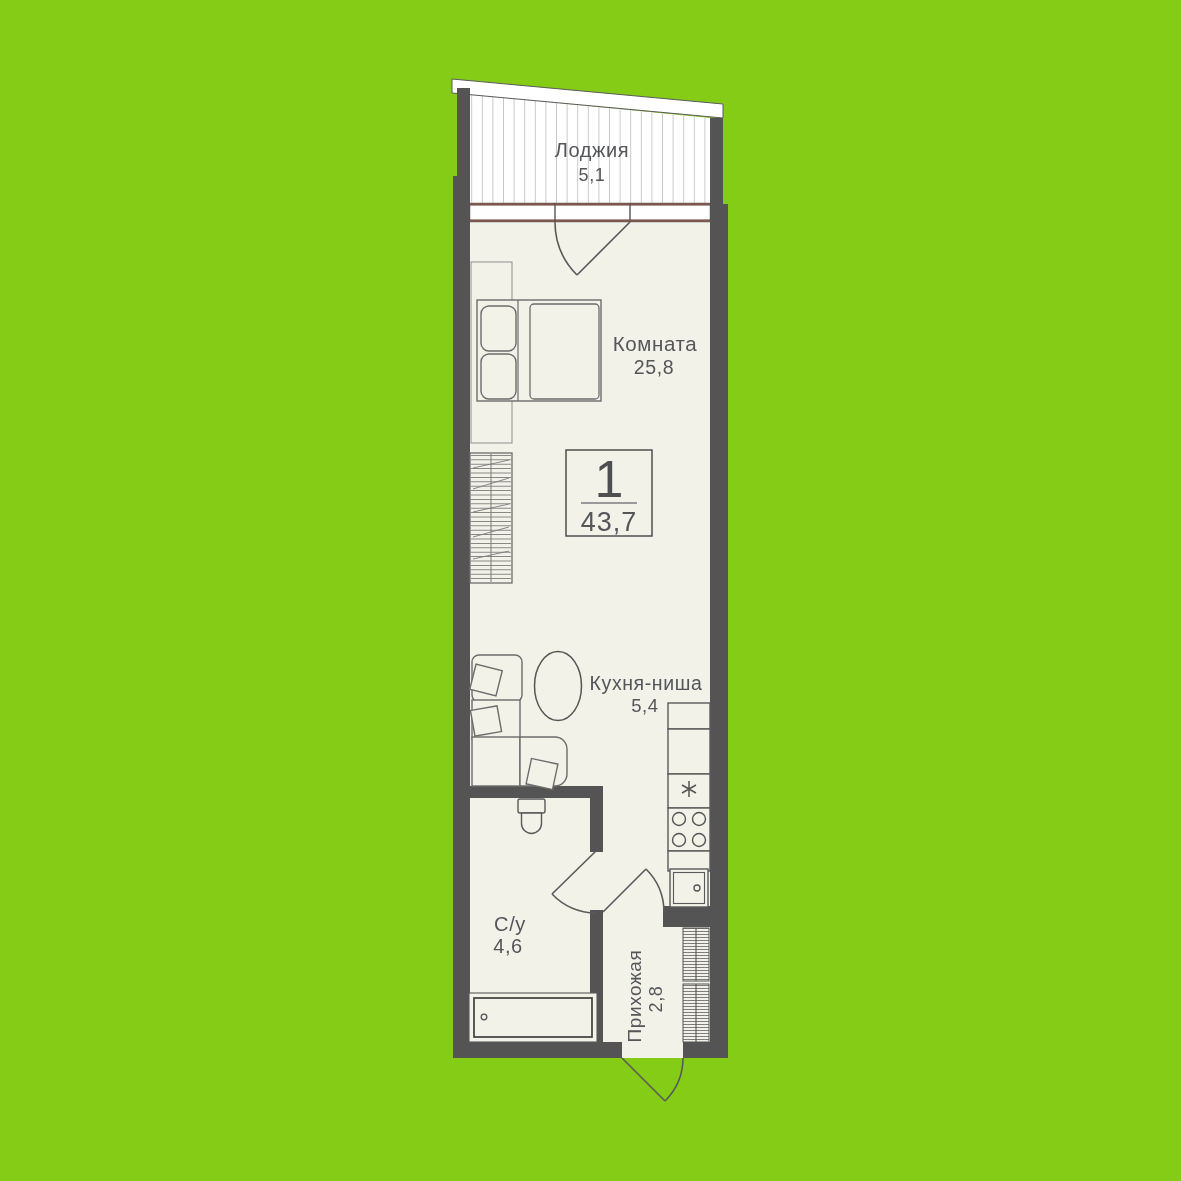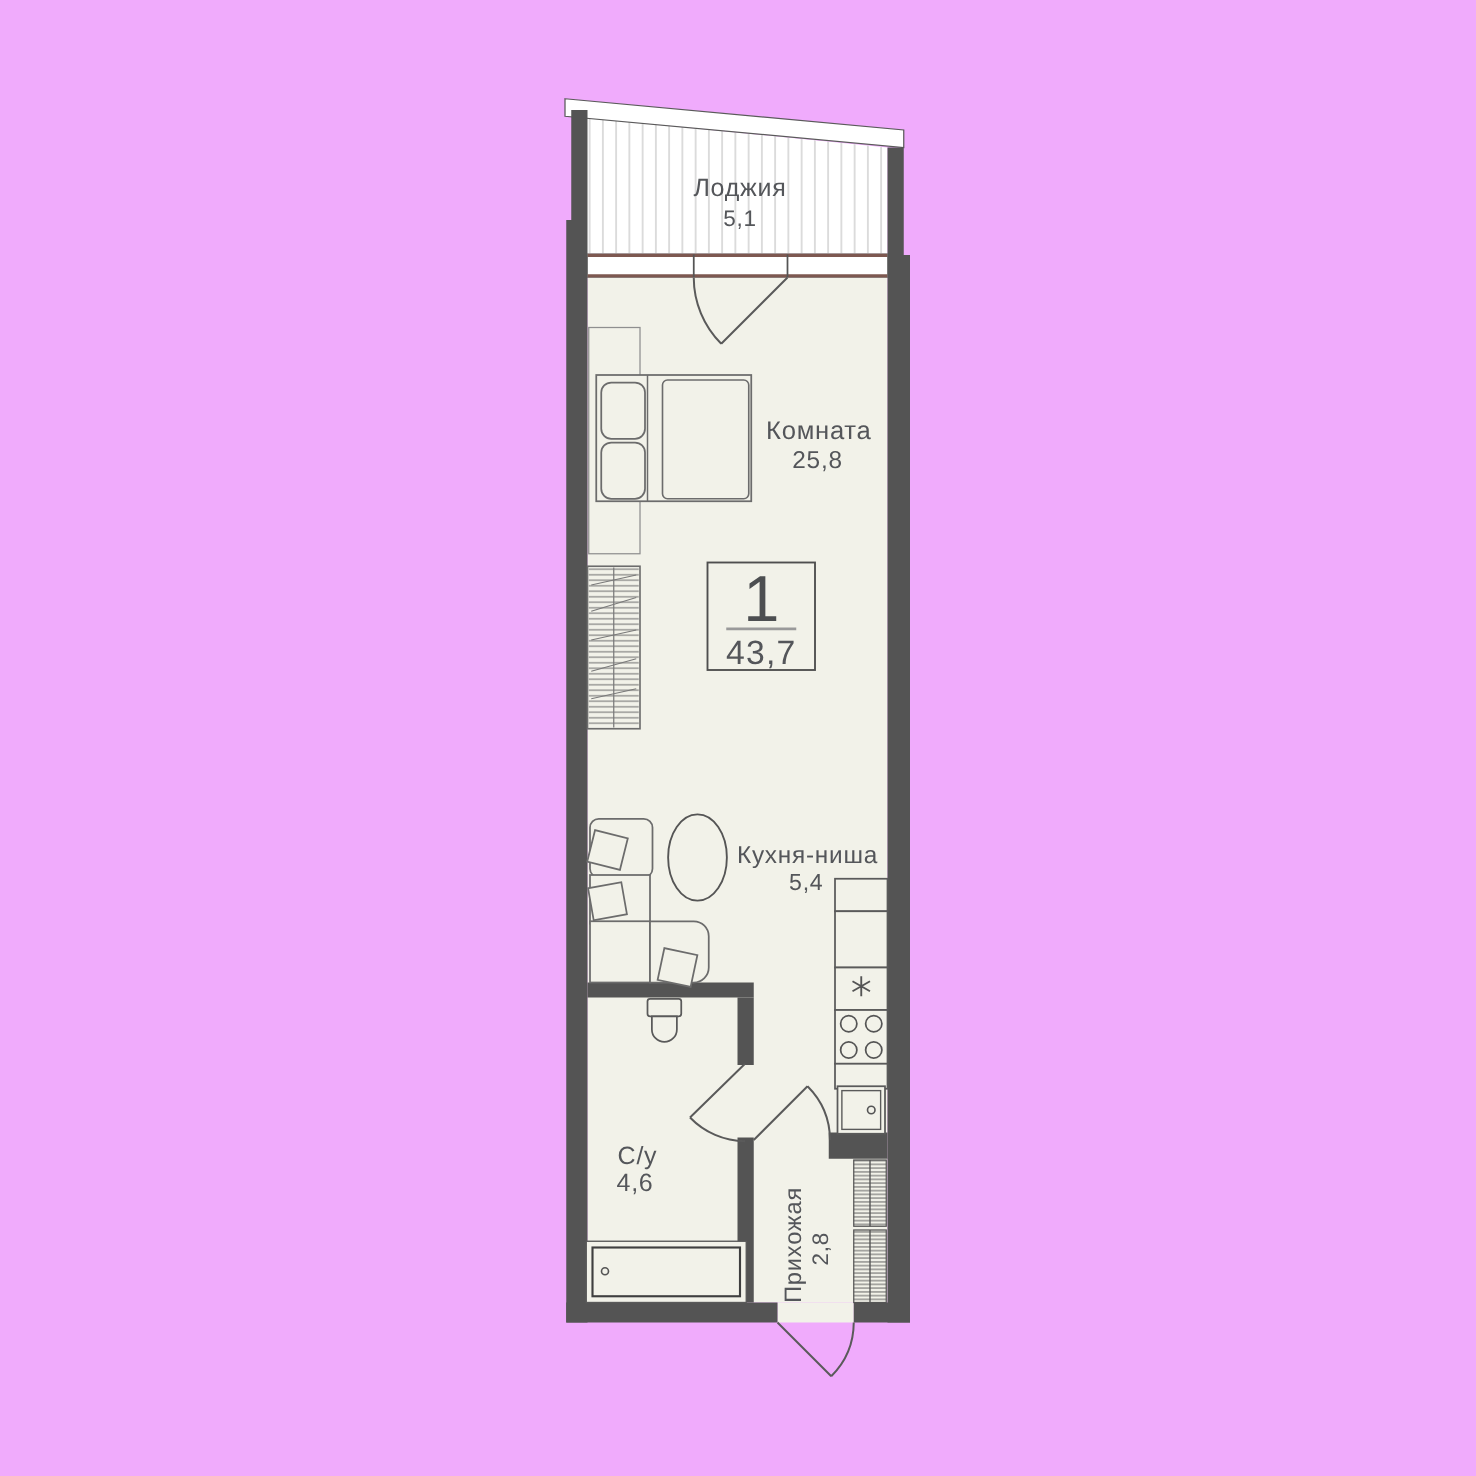--- a/index.html
+++ b/index.html
@@ -1,16 +1,16 @@
 <!DOCTYPE html>
 <html><head>
 <meta charset="utf-8">
 <style>
   html,body{margin:0;padding:0;background:#ffffff;}
-  .stage{position:relative;width:1181px;height:1181px;background:#f0abfc;overflow:hidden;
+  .stage{position:relative;width:1181px;height:1181px;background:#84cc16;overflow:hidden;
          font-family:"Liberation Sans",sans-serif;}
   svg{position:absolute;left:0;top:0;}
   .wall{fill:#545454;stroke:none;}
   .cream{fill:#f2f2e9;}
   .furn{fill:#f2f2e9;stroke:#6c6c6c;stroke-width:1.4;}
   .furnthin{fill:none;stroke:#8f8f8f;stroke-width:1;}
   .fixt{fill:#f2f2e9;stroke:#5a5a5a;stroke-width:1.4;}
   .door{fill:none;stroke:#5a5a5a;stroke-width:1.6;}
   .divline{stroke:#555555;stroke-width:1.4;}
   .brown{fill:#7d5850;}

